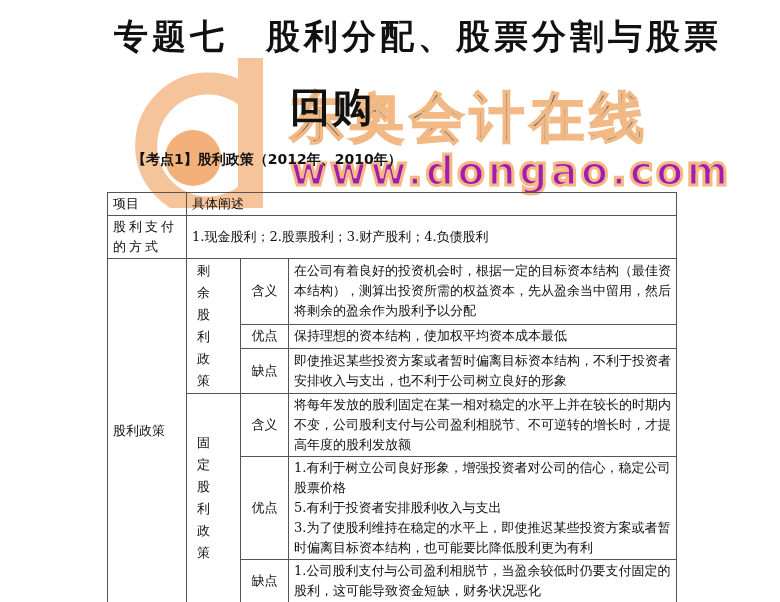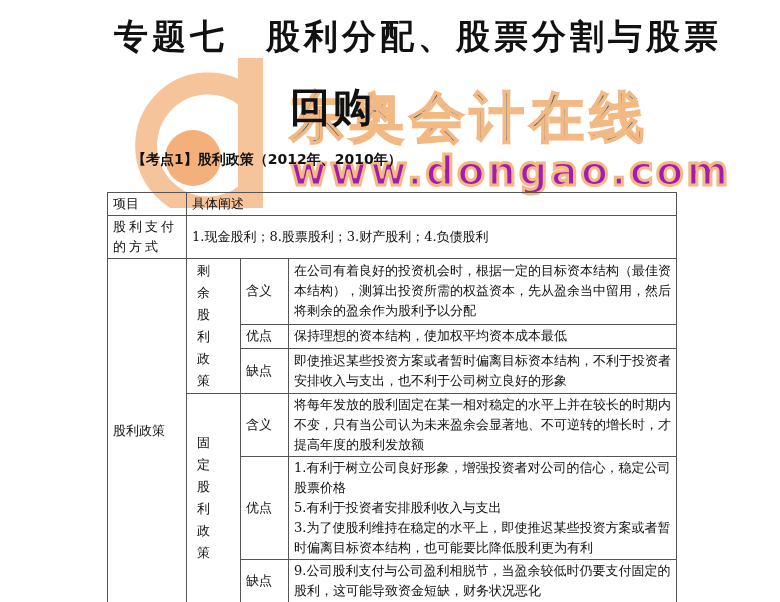--- a/index.html
+++ b/index.html
@@ -22,21 +22,21 @@
             font-size: 40px; font-weight: bold; letter-spacing: 2px; z-index: 2; }
   .section { position: absolute; left: 132px; top: 151px; font-size: 14px; font-weight: bold; z-index: 2;
              font-family: "DejaVu Sans", sans-serif; }
 
   table.main { position: absolute; left: 107px; top: 192px; width: 570px; border-collapse: collapse;
                font-size: 13px; z-index: 2; background: transparent; }
   table.main td, table.main th { border: 1px solid #555; padding: 1px 5px; vertical-align: middle;
                line-height: 20px; font-weight: normal; }
   .c1 { width: 68px; }
   .c2 { width: 38px; }
-  .c3 { width: 37px; text-align: left; }
+  .c3 { width: 37px; text-align: center; }
   .center { text-align: left; }
   .sub { text-align: left; padding-left: 10px !important; letter-spacing: 8px; line-height: 22px !important; }
 </style>
 </head>
 <body>
 
 <div class="page">
 
   <svg class="wm-logo" viewBox="0 0 140 150">
     <path d="M110 0 L135 0 L135 150 L110 150 Z" fill="#f6c49a"></path>
@@ -51,50 +51,50 @@
   <div class="section">【考点1】股利政策（2012年、2010年）</div>
 
   <table class="main">
     <tbody>
         <tr>
       <th class="c1 center">项目</th>
       <th colspan="3" class="center">具体阐述</th>
     </tr>
     <tr>
       <td class="c1" style="letter-spacing:3px;">股利支付的方式</td>
-      <td colspan="3">1.现金股利；8.股票股利；3.财产股利；4.负债股利</td>
+      <td colspan="3">1.现金股利；2.股票股利；3.财产股利；4.负债股利</td>
     </tr>
 
     <tr>
       <td class="c1" rowspan="6">股利政策</td>
       <td class="c2 sub" rowspan="3">剩 余 股 利 政策</td>
       <td class="c3">含义</td>
       <td>在公司有着良好的投资机会时，根据一定的目标资本结构（最佳资本结构），测算出投资所需的权益资本，先从盈余当中留用，然后将剩余的盈余作为股利予以分配</td>
     </tr>
     <tr>
       <td class="c3">优点</td>
       <td>保持理想的资本结构，使加权平均资本成本最低</td>
     </tr>
     <tr>
       <td class="c3">缺点</td>
       <td>即使推迟某些投资方案或者暂时偏离目标资本结构，不利于投资者安排收入与支出，也不利于公司树立良好的形象</td>
     </tr>
 
     <tr>
       <td class="c2 sub" rowspan="3">固 定 股 利 政策</td>
       <td class="c3">含义</td>
-      <td>将每年发放的股利固定在某一相对稳定的水平上并在较长的时期内不变，只有当公司认为未来盈余会显著地、不可逆转的增长时，才提高年度的股利发放额</td>
+      <td>将每年发放的股利固定在某一相对稳定的水平上并在较长的时期内不变，公司股利支付与公司盈利相脱节、不可逆转的增长时，才提高年度的股利发放额</td>
     </tr>
     <tr>
       <td class="c3">优点</td>
       <td>
         <div>1.有利于树立公司良好形象，增强投资者对公司的信心，稳定公司股票价格</div>
         <div>5.有利于投资者安排股利收入与支出</div>
         <div>3.为了使股利维持在稳定的水平上，即使推迟某些投资方案或者暂时偏离目标资本结构，也可能要比降低股利更为有利</div>
       </td>
     </tr>
     <tr>
       <td class="c3">缺点</td>
-      <td>9.公司股利支付与公司盈利相脱节，当盈余较低时仍要支付固定的股利，这可能导致资金短缺，财务状况恶化</td>
+      <td>1.公司股利支付与公司盈利相脱节，当盈余较低时仍要支付固定的股利，这可能导致资金短缺，财务状况恶化</td>
     </tr>
   </tbody>
     </table>
 </div>
 
 </body></html>

